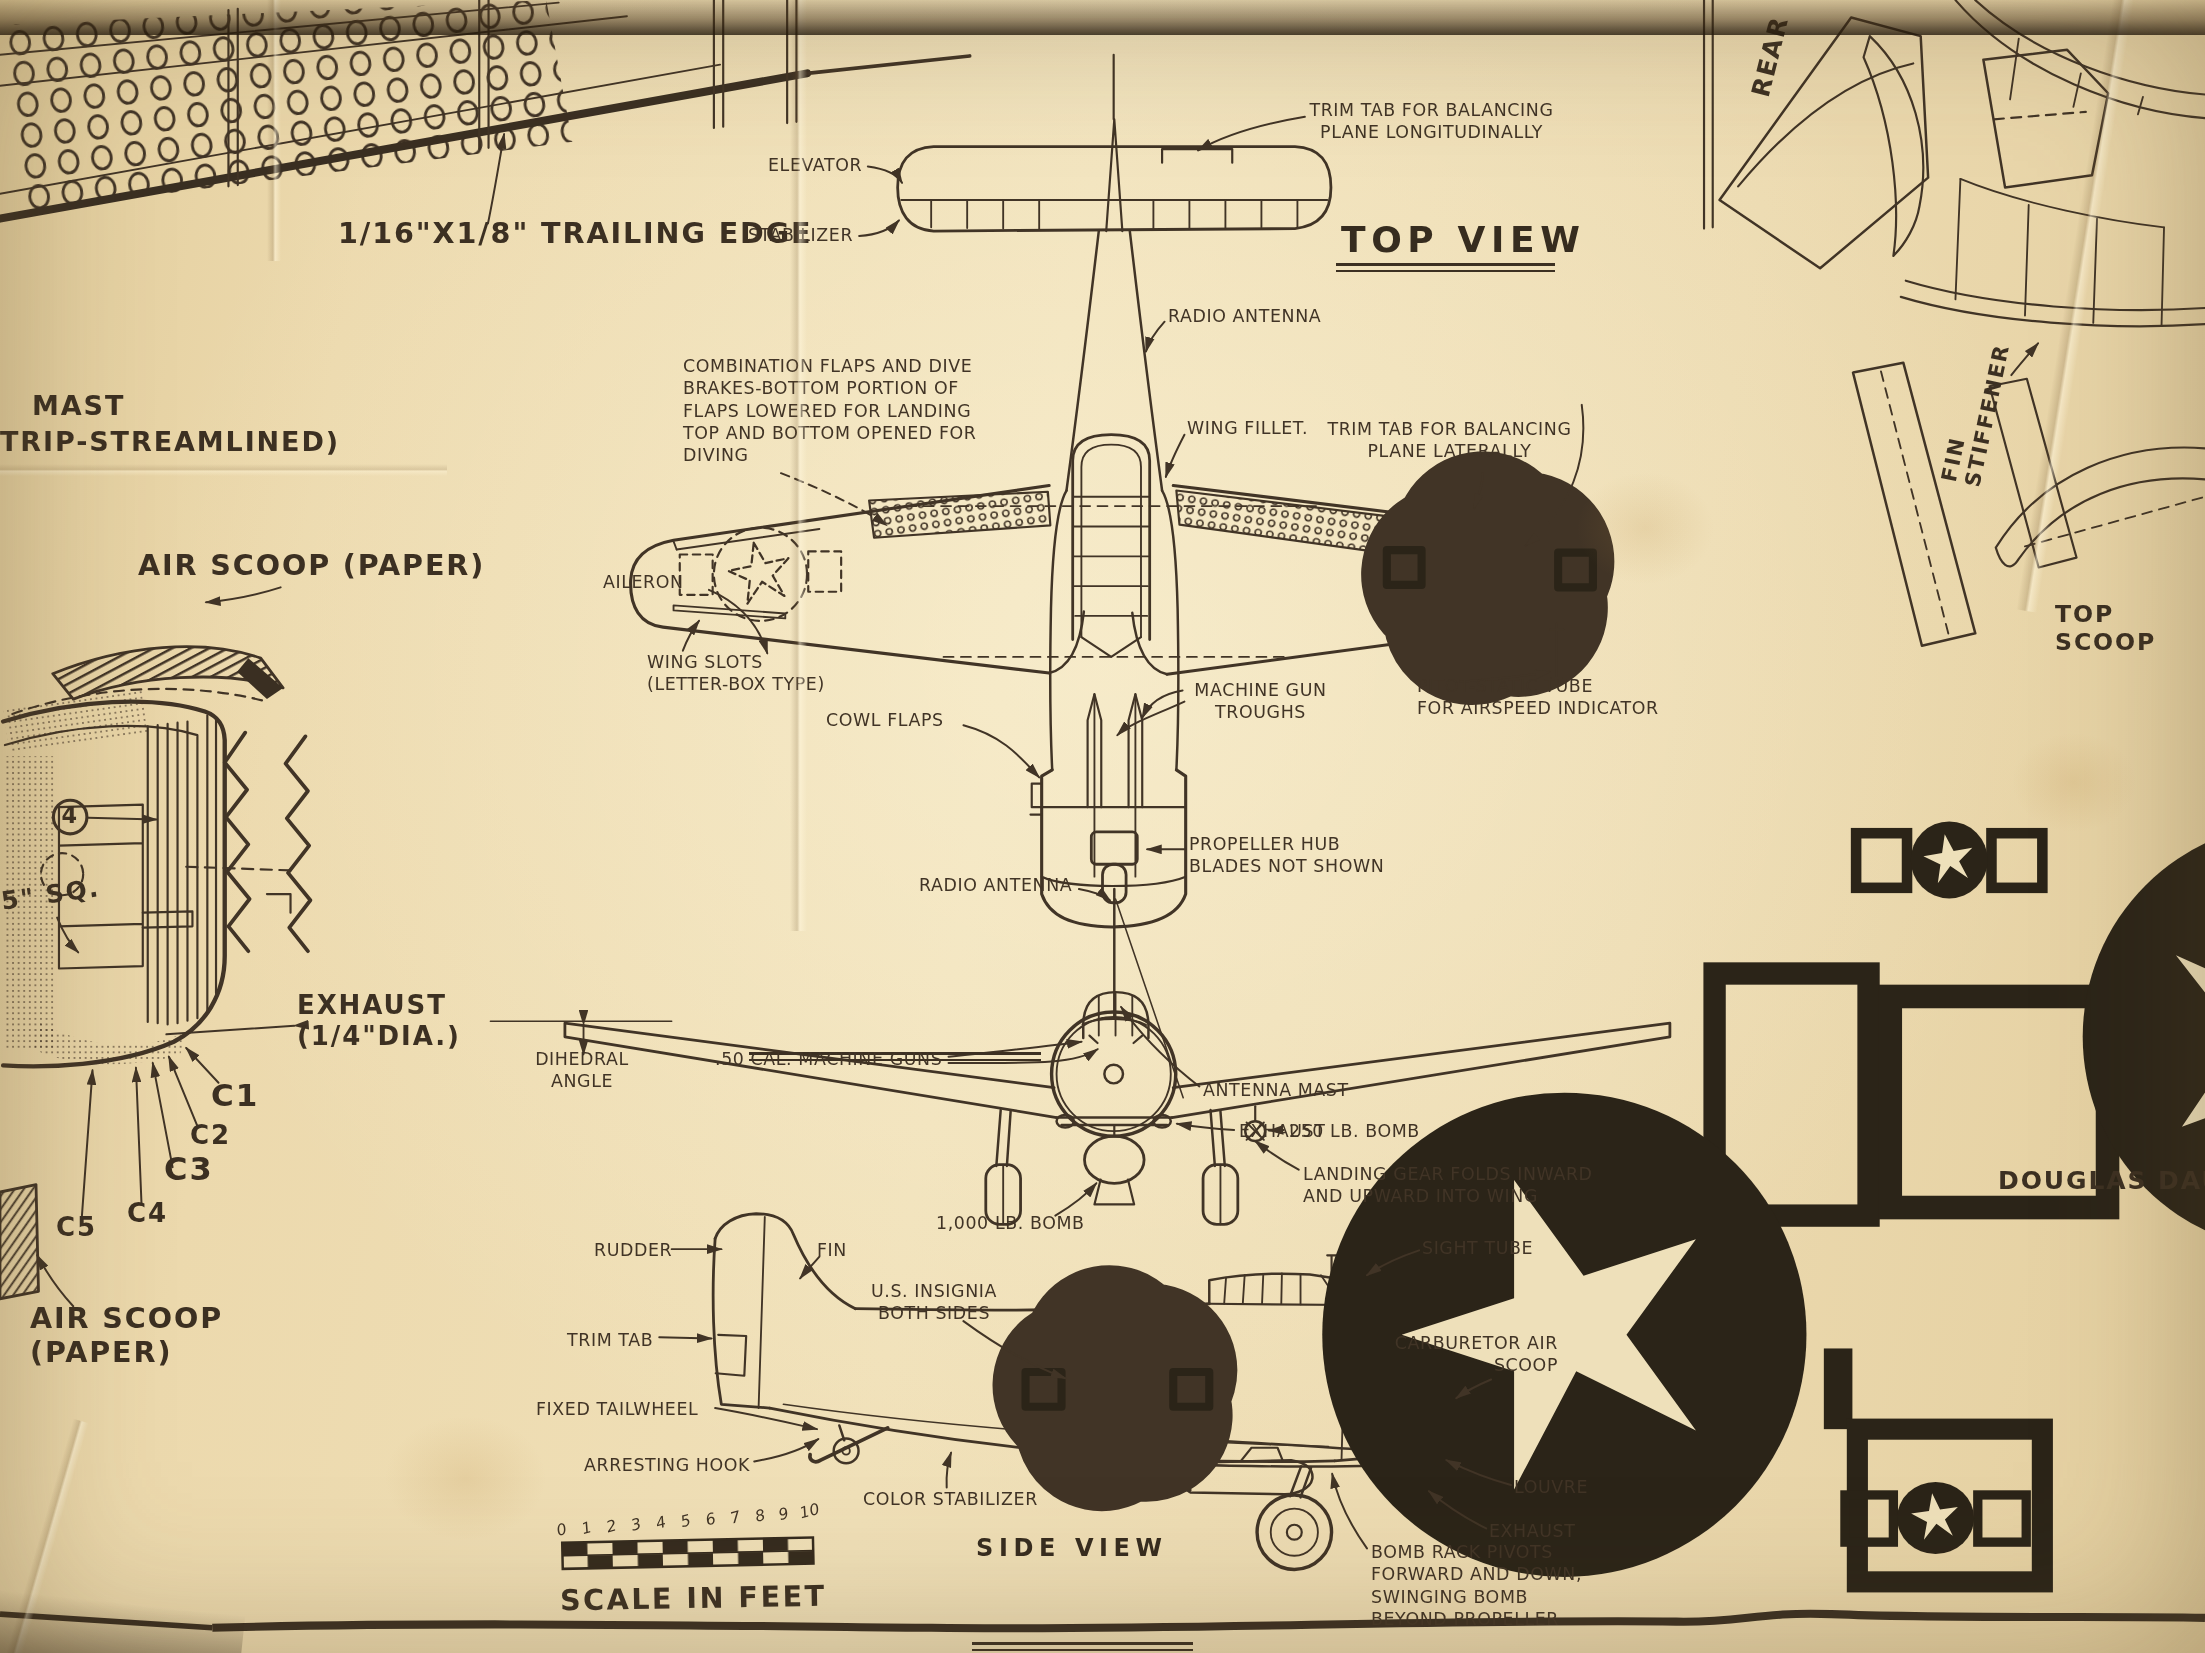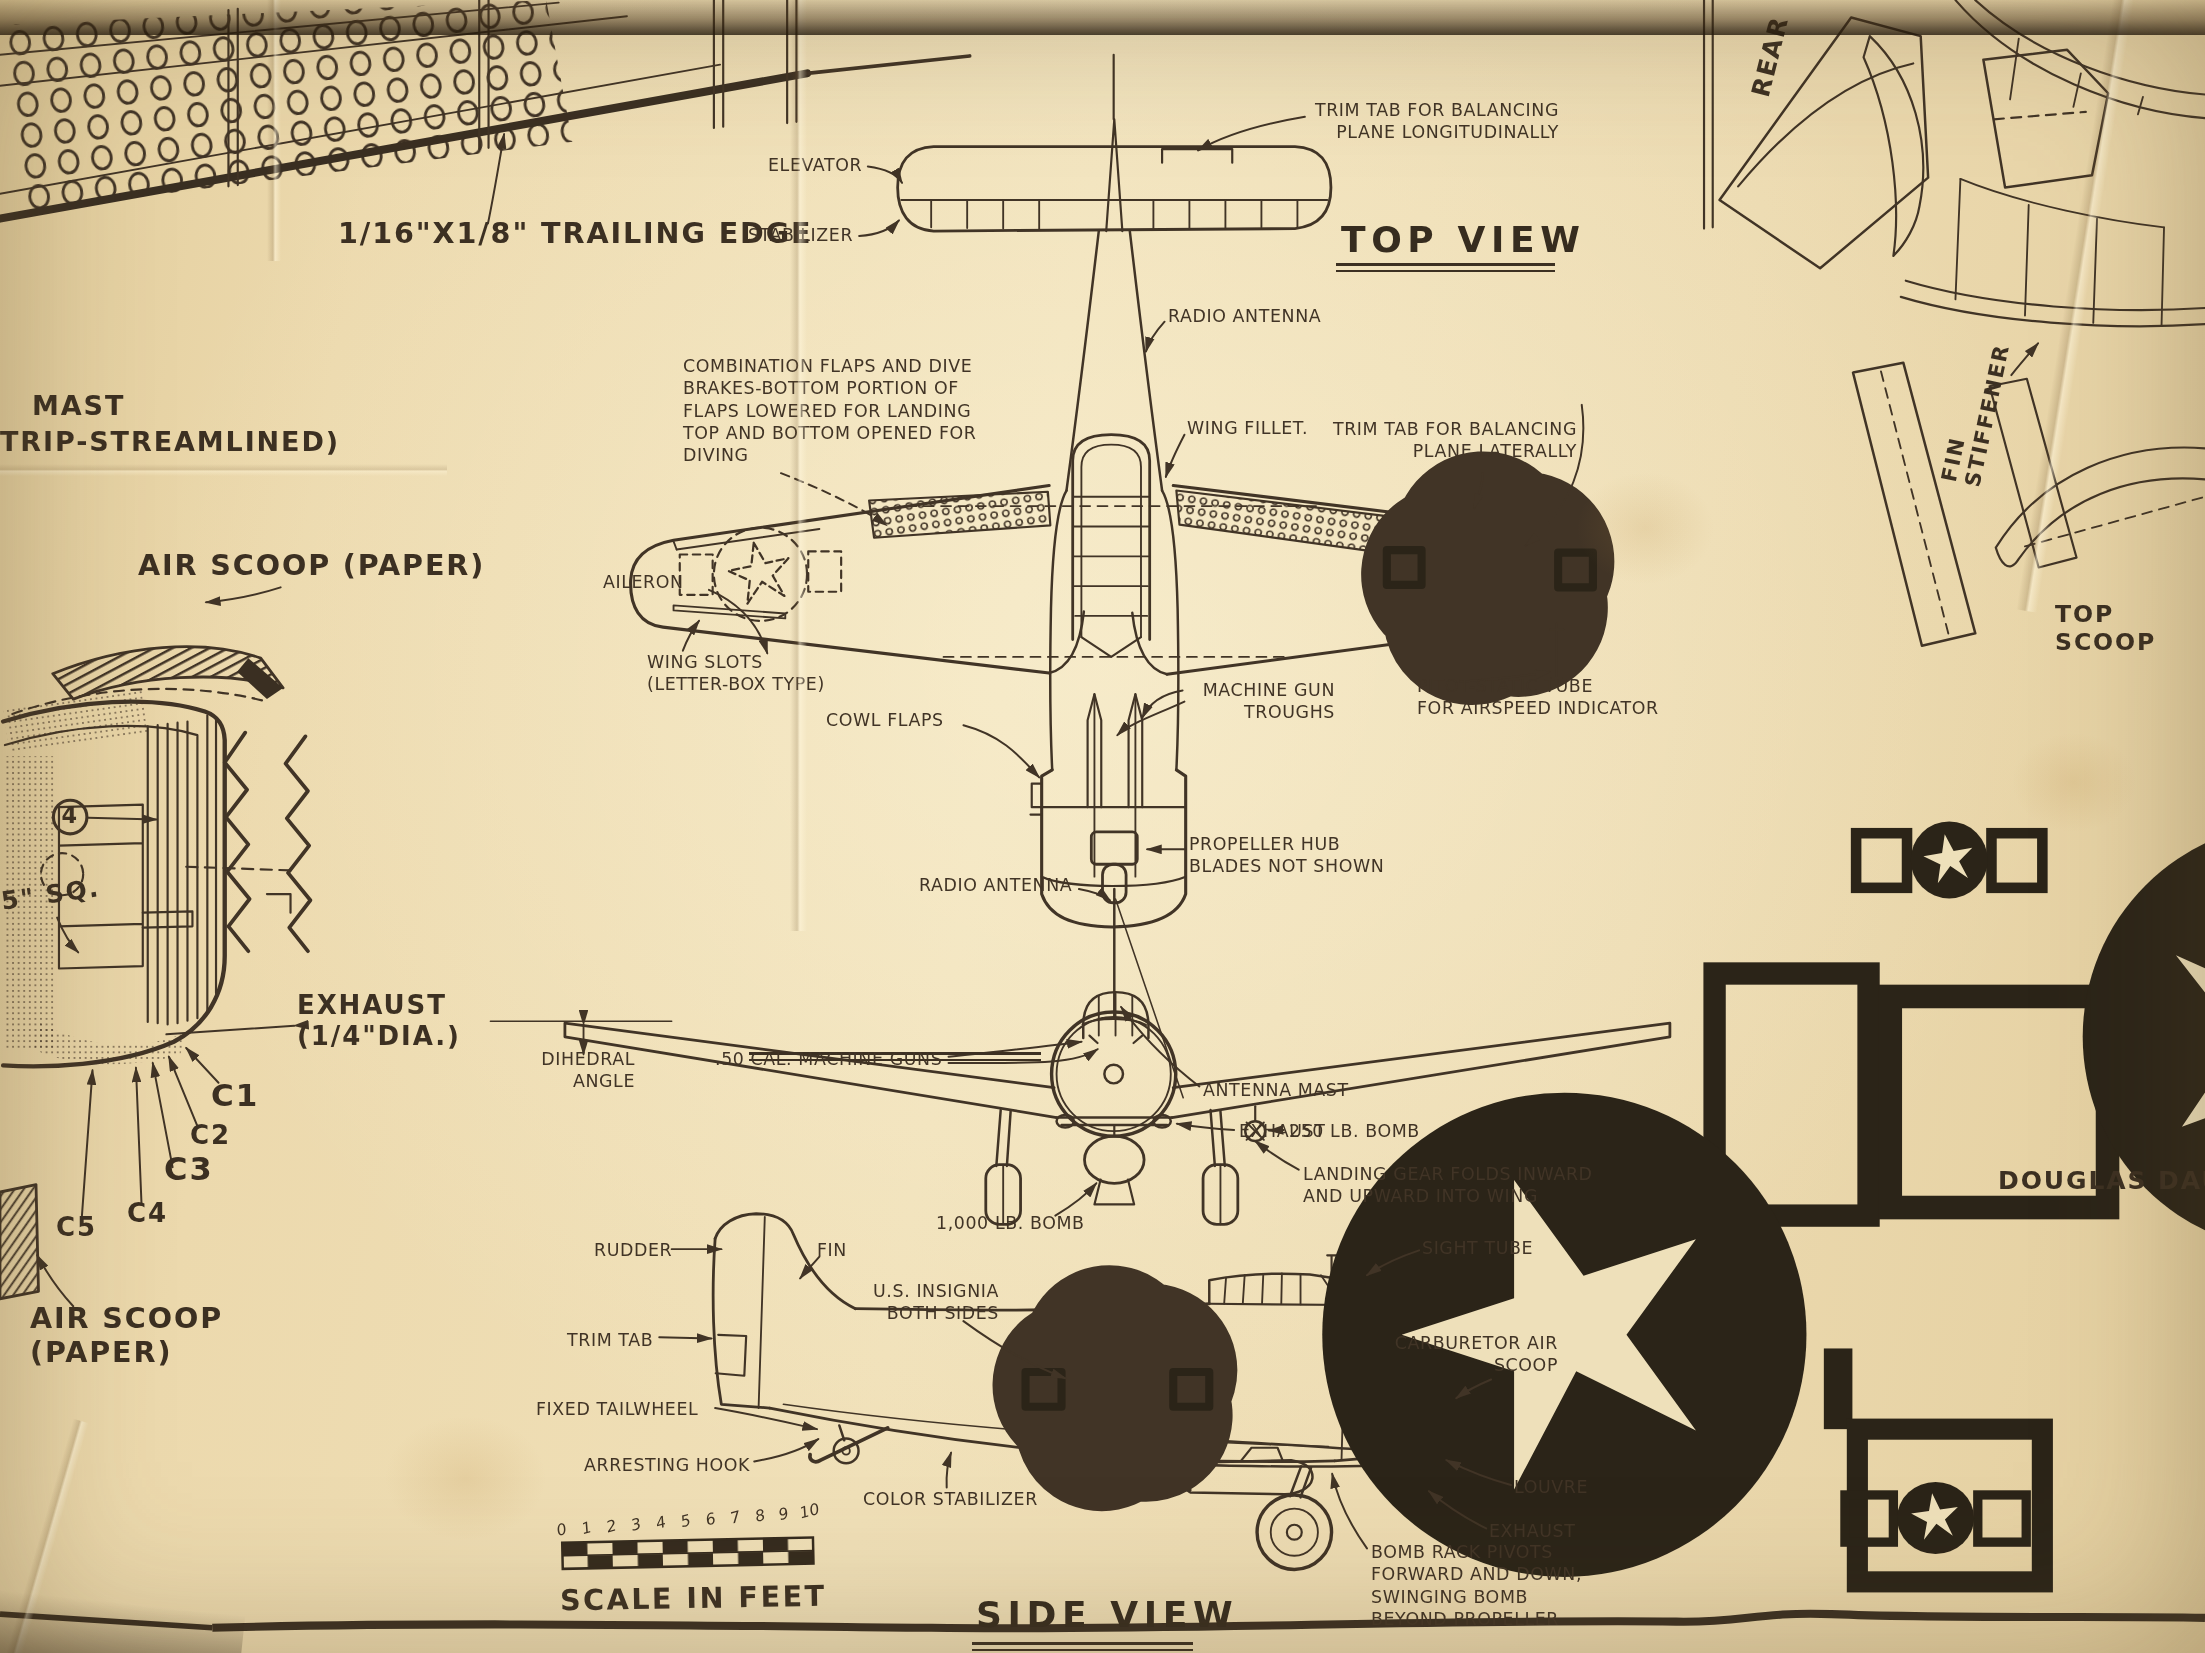--- a/index.html
+++ b/index.html
@@ -5,21 +5,21 @@
   html,body{margin:0;padding:0;background:#141210;}
   #page{position:relative;width:2205px;height:1654px;overflow:hidden;
     font-family:"DejaVu Sans",sans-serif;
     background:
       radial-gradient(ellipse at 50% 40%, rgba(255,249,224,.45), rgba(255,249,224,0) 62%),
       linear-gradient(100deg,#e2cd9c 0%,#ecd9ad 16%,#f0e0b8 45%,#ecdab0 72%,#e4cf9f 100%);
   }
   #page::after{content:"";position:absolute;inset:0;box-shadow:inset 0 0 161px rgba(92,70,38,.38);pointer-events:none;}
   .abs{position:absolute;}
   .l{position:absolute;color:#413426;font-size:17.4px;letter-spacing:0.6px;line-height:1.28;white-space:pre-line;}
-  .lc{text-align:right;}
+  .lc{text-align:center;}
   .lr{text-align:right;}
   .lb{position:absolute;color:#3c3022;font-weight:bold;font-size:27px;letter-spacing:1.9px;line-height:1.2;white-space:pre-line;}
   .t{position:absolute;color:#362c1f;font-weight:bold;letter-spacing:5.6px;white-space:nowrap;}
   .ul2{position:absolute;border-top:3.7px solid #3c3022;border-bottom:2.5px solid #3c3022;height:3.7px;}
   .crease-v{position:absolute;pointer-events:none;background:linear-gradient(90deg,rgba(0,0,0,0),rgba(108,82,46,.20) 42%,rgba(255,246,220,.55) 58%,rgba(0,0,0,0));}
   .crease-h{position:absolute;pointer-events:none;background:linear-gradient(180deg,rgba(0,0,0,0),rgba(108,82,46,.16) 45%,rgba(255,246,220,.4) 60%,rgba(0,0,0,0));}
   .stain{position:absolute;pointer-events:none;border-radius:50%;background:radial-gradient(closest-side,rgba(185,140,70,.17),rgba(185,140,70,0));}
   .bshadow{position:absolute;left:0;top:2608;width:2205px;height:35px;pointer-events:none;
     background:linear-gradient(180deg,rgba(60,42,22,0) 0%,rgba(58,40,20,.42) 55%,rgba(28,19,9,.8) 100%);}
   .cornershadow{position:absolute;left:-18.6px;top:1602px;width:261px;height:75px;pointer-events:none;transform:rotate(6deg);
@@ -420,21 +420,21 @@
 AND UPWARD INTO WING</div>
 
 <div class="l" style="left:594px;top:1239px">RUDDER</div>
 <div class="l" style="left:817px;top:1239px">FIN</div>
 <div class="l" style="left:567px;top:1329px">TRIM TAB</div>
 <div class="l lc" style="left:869px;top:1280px;width:130px">U.S. INSIGNIA
 BOTH SIDES</div>
 <div class="l" style="left:536px;top:1398px">FIXED TAILWHEEL</div>
 <div class="l" style="left:584px;top:1454px">ARRESTING HOOK</div>
 <div class="l" style="left:863px;top:1488px">COLOR STABILIZER</div>
-<div class="t" style="left:976px;top:1594px;font-size:36px">SIDE VIEW</div>
+<div class="t" style="left:976px;top:1534px;font-size:24px">SIDE VIEW</div>
 <div class="ul2" style="left:972px;top:1642px;width:221px"></div>
 <div class="l" style="left:1422px;top:1237px">SIGHT TUBE</div>
 <div class="l lr" style="left:1372px;top:1332px;width:186px">CARBURETOR AIR
 SCOOP</div>
 <div class="l" style="left:1514px;top:1476px">LOUVRE</div>
 <div class="l" style="left:1489px;top:1520px">EXHAUST</div>
 <div class="l" style="left:1371px;top:1541px">BOMB RACK PIVOTS
 FORWARD AND DOWN,
 SWINGING BOMB
 BEYOND PROPELLER</div>

